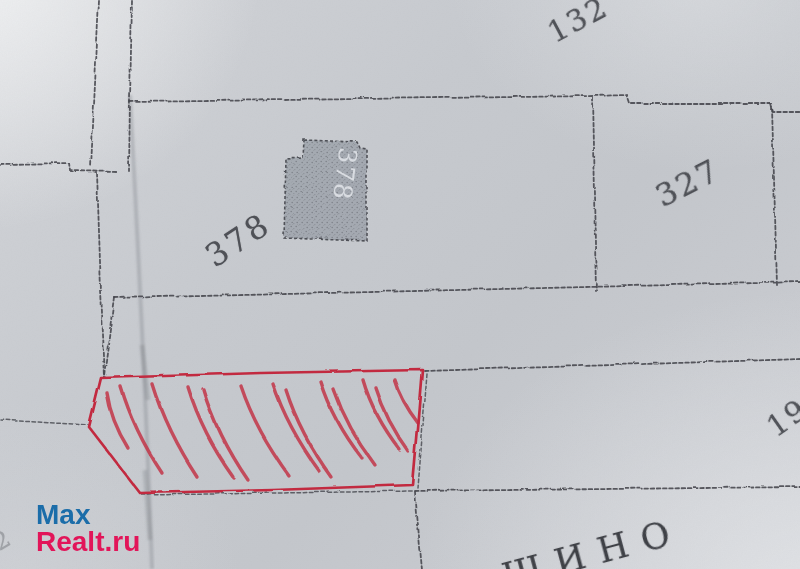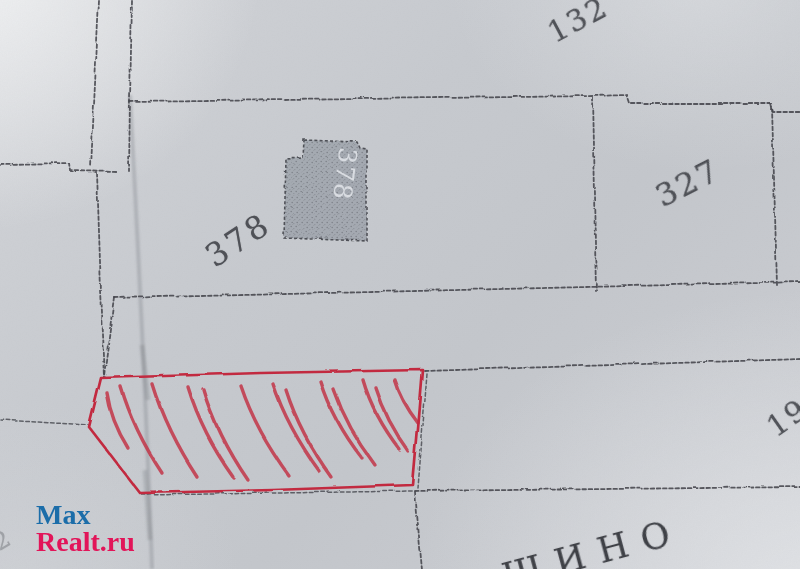--- a/index.html
+++ b/index.html
@@ -25,21 +25,21 @@
        text-shadow:0 0 1px rgba(58,60,66,.55);white-space:nowrap;}
   .lbl-132{left:546px;top:2px;font-size:30px;transform:rotate(-28deg);}
   .lbl-378{left:203px;top:221px;font-size:32px;transform:rotate(-33deg);letter-spacing:3px;}
   .lbl-327{left:654px;top:164px;font-size:32px;transform:rotate(-27deg);}
   .lbl-19{left:766px;top:400px;font-size:30px;transform:rotate(-35deg);}
   .lbl-bld{left:318px;top:160px;font-size:25px;transform:rotate(97deg);
            color:#e2e5ea;opacity:.85;text-shadow:none;letter-spacing:2px;}
   .lbl-place{left:498px;top:558px;font-size:35px;transform:rotate(-15deg);
              transform-origin:left top;letter-spacing:14px;color:#2f3137;opacity:.9;}
   .lbl-faint{left:-6px;top:526px;font-size:24px;transform:rotate(-30deg);opacity:.30;}
-  .wm{position:absolute;left:36px;top:501px;font-family:Liberation Serif, serif;
+  .wm{position:absolute;left:36px;top:501px;font-family:Liberation Sans, sans-serif;
       font-weight:bold;line-height:27px;font-size:28px;}
   .wm .l1{color:var(--watermark-blue,#1b6da9);display:block;}
   .wm .l2{color:var(--watermark-red,#e21559);display:block;}
 </style>
 </head>
 <body>
 
 <div class="photo">
 
   <svg width="800" height="569" viewBox="0 0 800 569">

